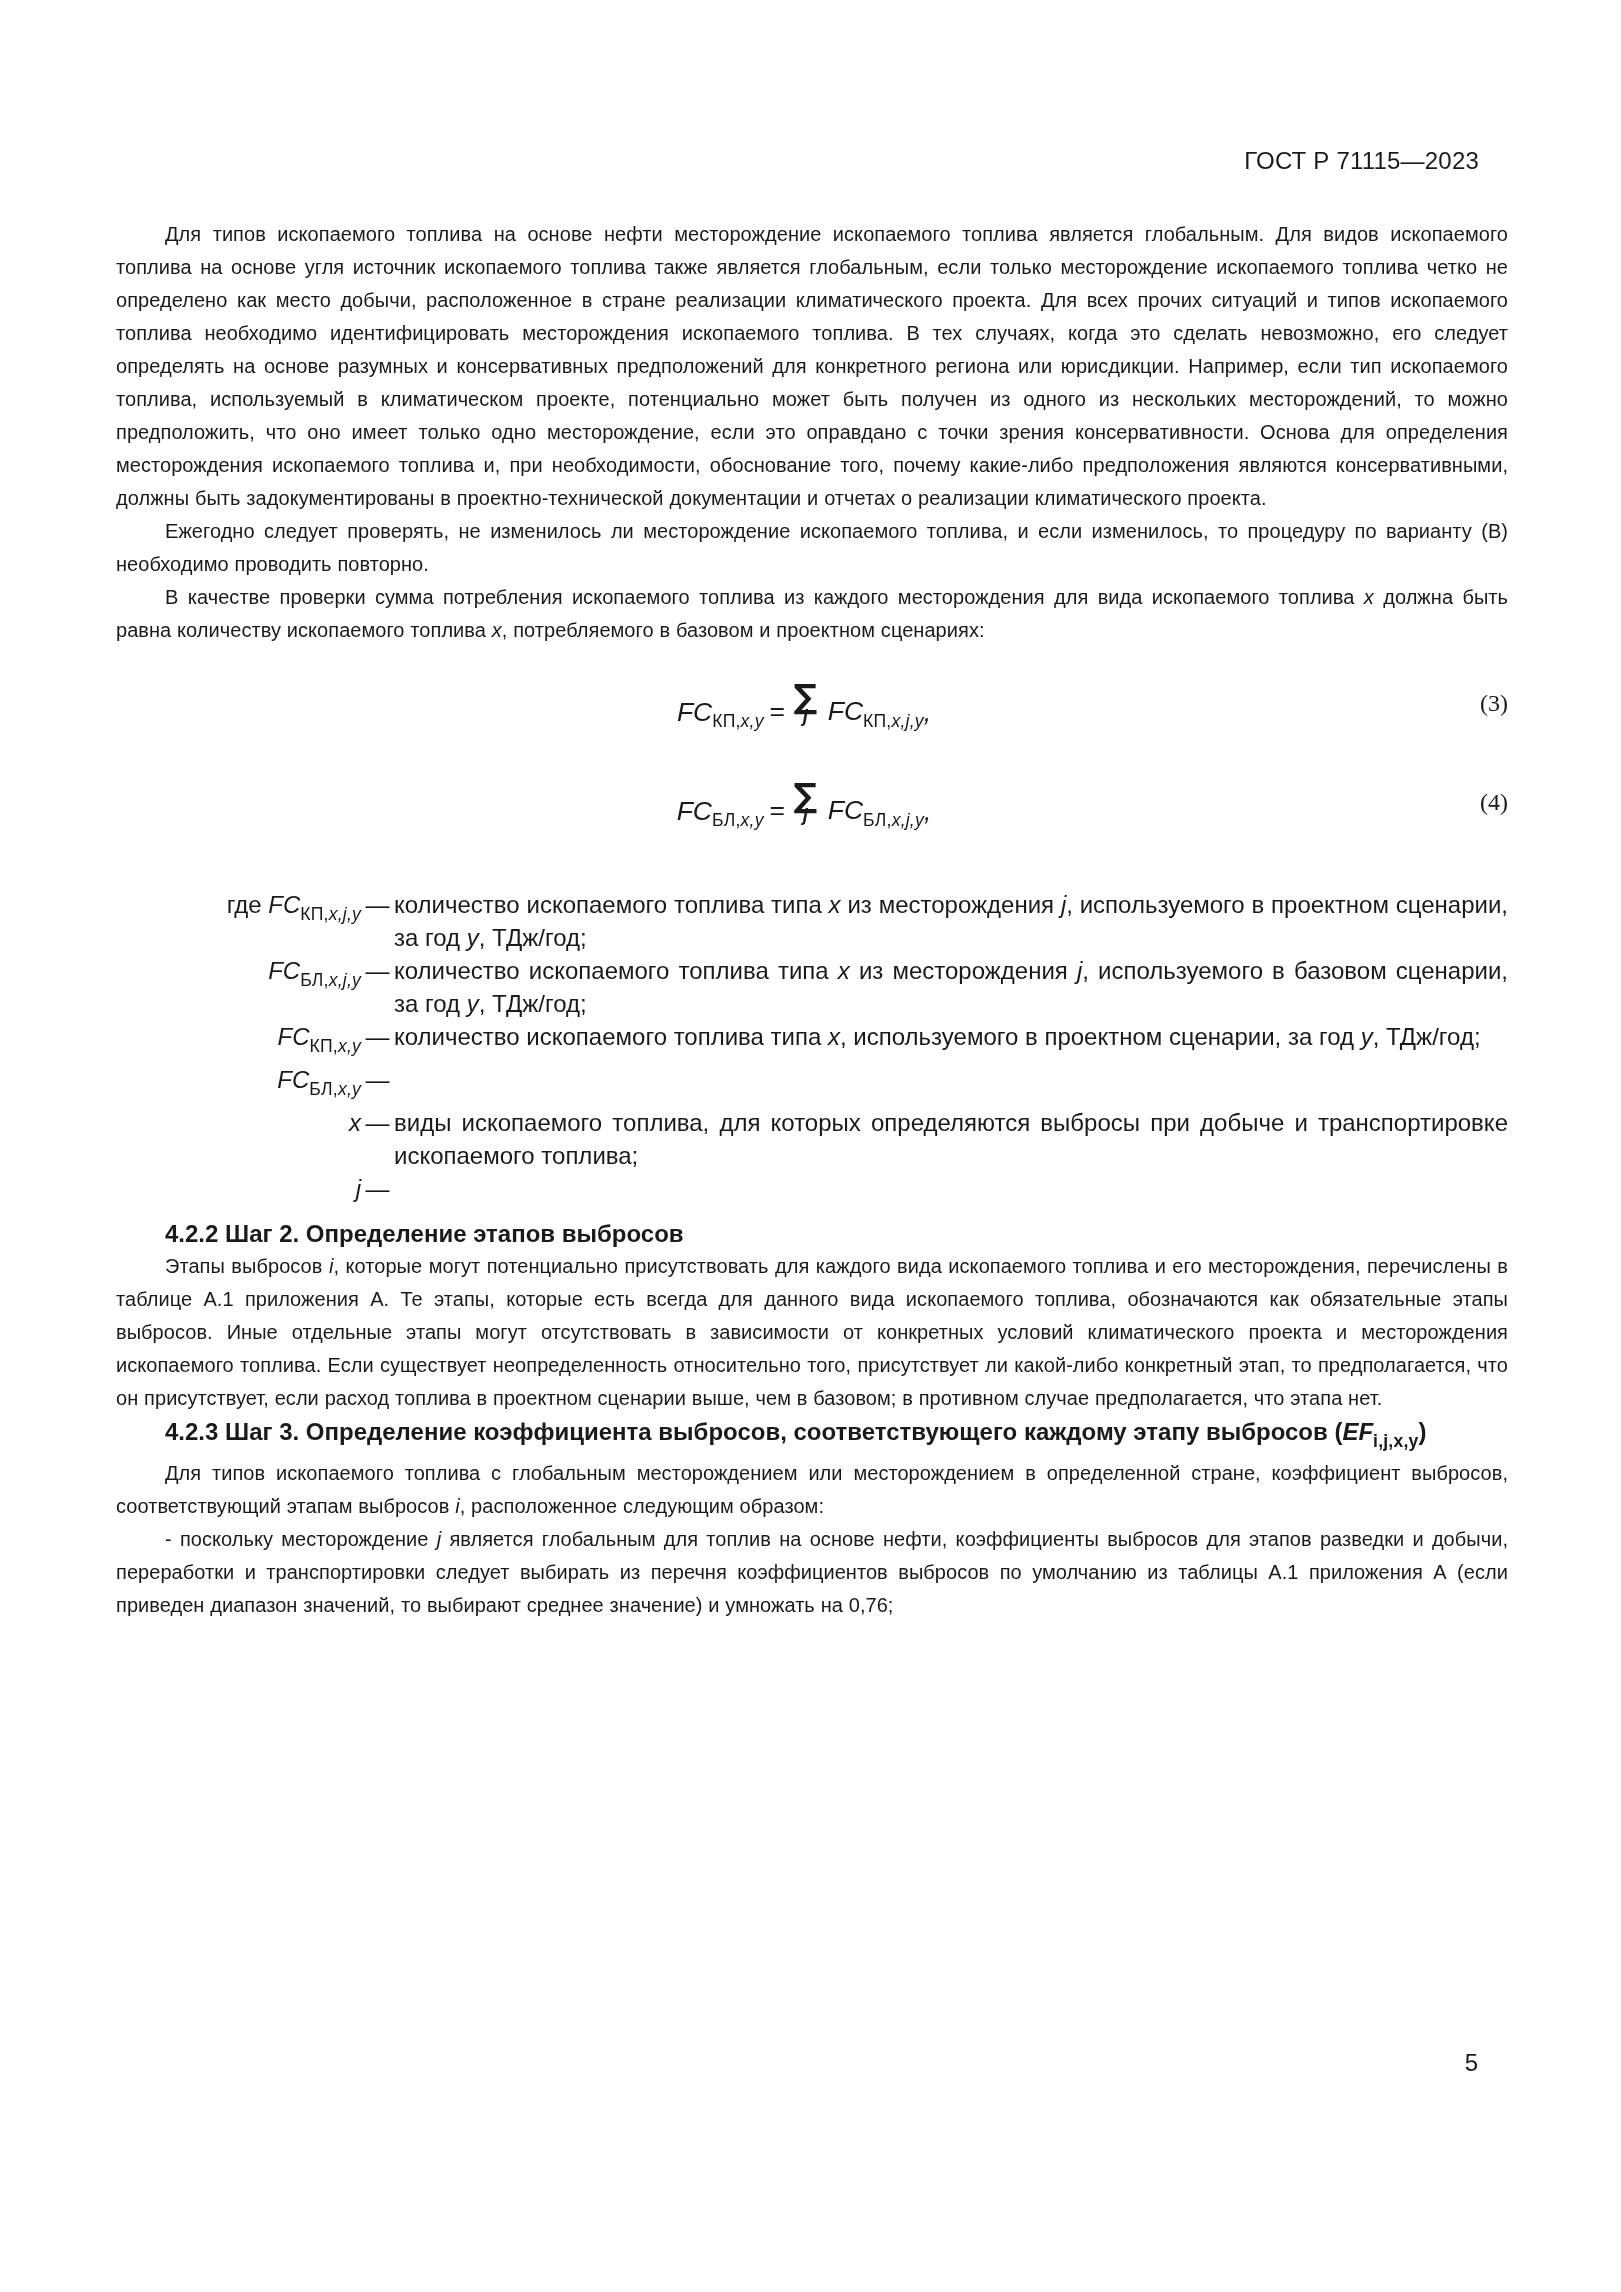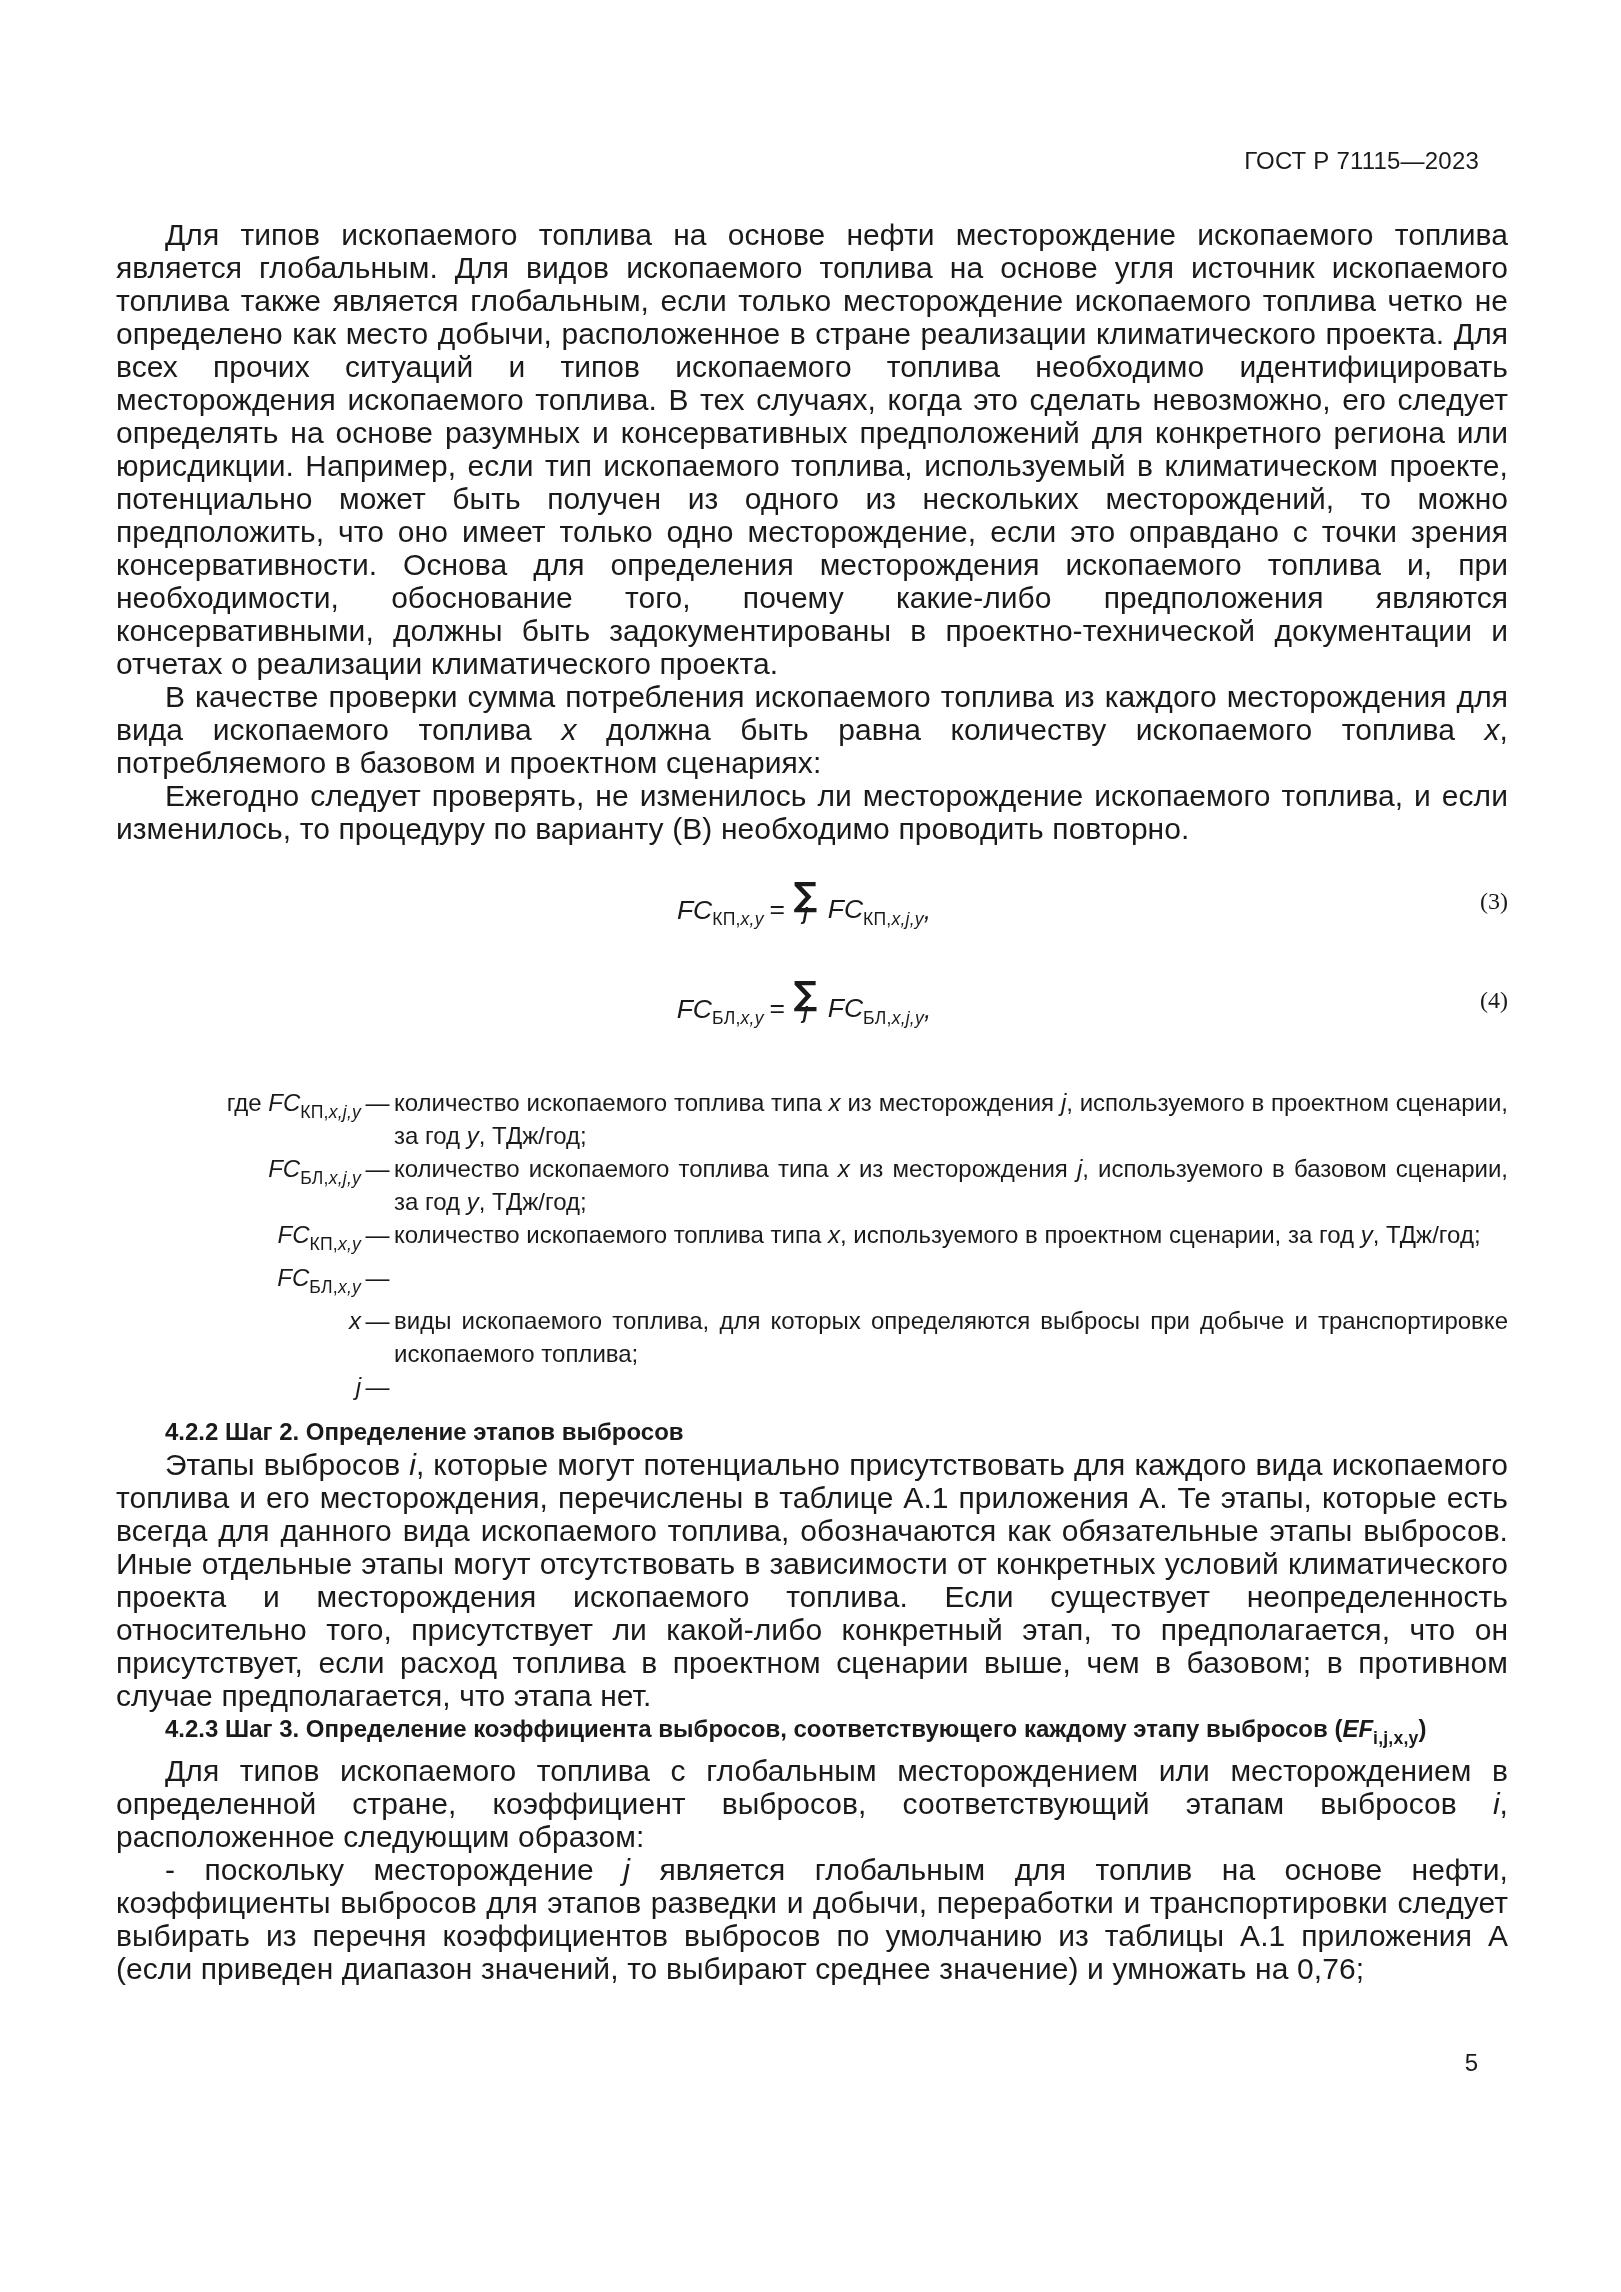--- a/index.html
+++ b/index.html
@@ -34,21 +34,21 @@
   }
   
   .content {
     position: absolute;
     left: 116px;
     top: 218px;
     width: 1392px;
   }
   p.body {
     margin: 0;
-    font-size: 30px;
+    font-size: 20px;
     line-height: 33px;
     text-align: justify;
     text-indent: 49px;
     letter-spacing: 0.05px;
     word-spacing: 0.2px;
     hyphens: manual;
   }
   .heading {
     margin: 0;
     font-size: 24px;
@@ -171,23 +171,23 @@
 <body>
 
 <div class="page">
 
   <div class="header">ГОСТ Р 71115—2023</div>
 
   <div class="content">
 
     <p class="body">Для типов ископаемого топлива на основе нефти месторождение ископаемого топлива является глобальным. Для видов ископаемого топлива на основе угля источник ископаемого топлива также яв­ляется глобальным, если только месторождение ископаемого топлива четко не определено как место добычи, расположенное в стране реализации климатического проекта. Для всех прочих ситуаций и типов ископаемого топлива необходимо идентифицировать месторождения ископаемого топлива. В тех случаях, когда это сделать невозможно, его следует определять на основе разумных и консервативных предположений для конкретного региона или юрисдикции. Например, если тип ископаемого топлива, используемый в климатическом проекте, потенциально может быть получен из одного из нескольких месторождений, то можно предположить, что оно имеет только одно месторождение, если это оправда­но с точки зрения консервативности. Основа для определения месторождения ископаемого топлива и, при необходимости, обоснование того, почему какие-либо предположения являются консервативными, должны быть задокументированы в проектно-технической документации и отчетах о реализации кли­матического проекта.</p>
 
+    <p class="body">Ежегодно следует проверять, не изменилось ли месторождение ископаемого топлива, и если из­менилось, то процедуру по варианту (В) необходимо проводить повторно.</p>
+
     <p class="body"><span>В качестве проверки сумма потребления ископаемого топлива из каждого месторождения для вида ископаемого топлива </span><i>x</i><span> должна быть равна количеству ископаемого топлива </span><i>x</i><span>, потребляемого в базовом и проектном сценариях:</span></p>
-
-    <p class="body">Ежегодно следует проверять, не изменилось ли месторождение ископаемого топлива, и если из­менилось, то процедуру по варианту (В) необходимо проводить повторно.</p>
 
     <div class="formula-block" style="margin-top:29px;">
       <div class="formula">
         <span class="f-var">FC</span><span class="sub"><span>КП,</span><span class="si">x,y</span></span><span class="eq-sign">=</span><span class="sigma-wrap"><span class="sigma-glyph">∑</span><span class="sigma-idx">j</span></span><span class="f-var" style="margin-left:7.8px;">FC</span><span class="sub"><span>КП,</span><span class="si">x,j,y</span></span><span class="f-var">,</span>
       </div>
       <div class="eqno">(3)</div>
     </div>
 
     <div class="formula-block" style="margin-top:17px;">
       <div class="formula">

